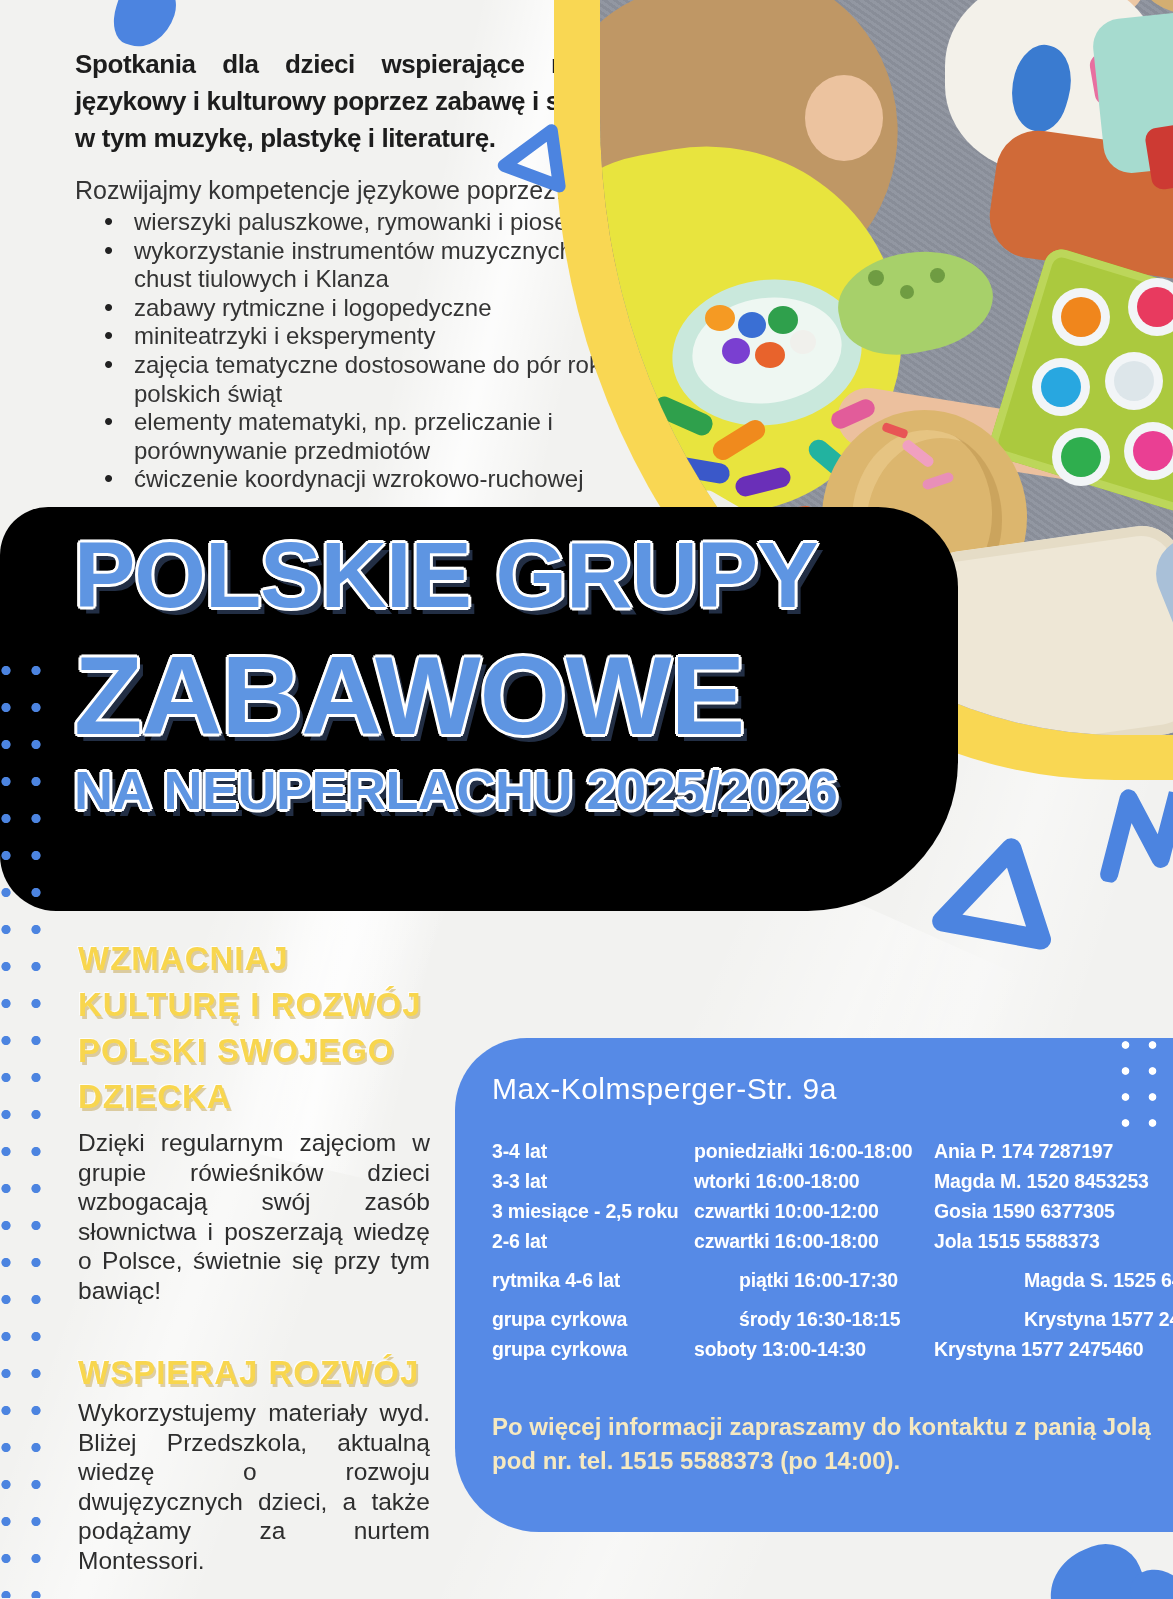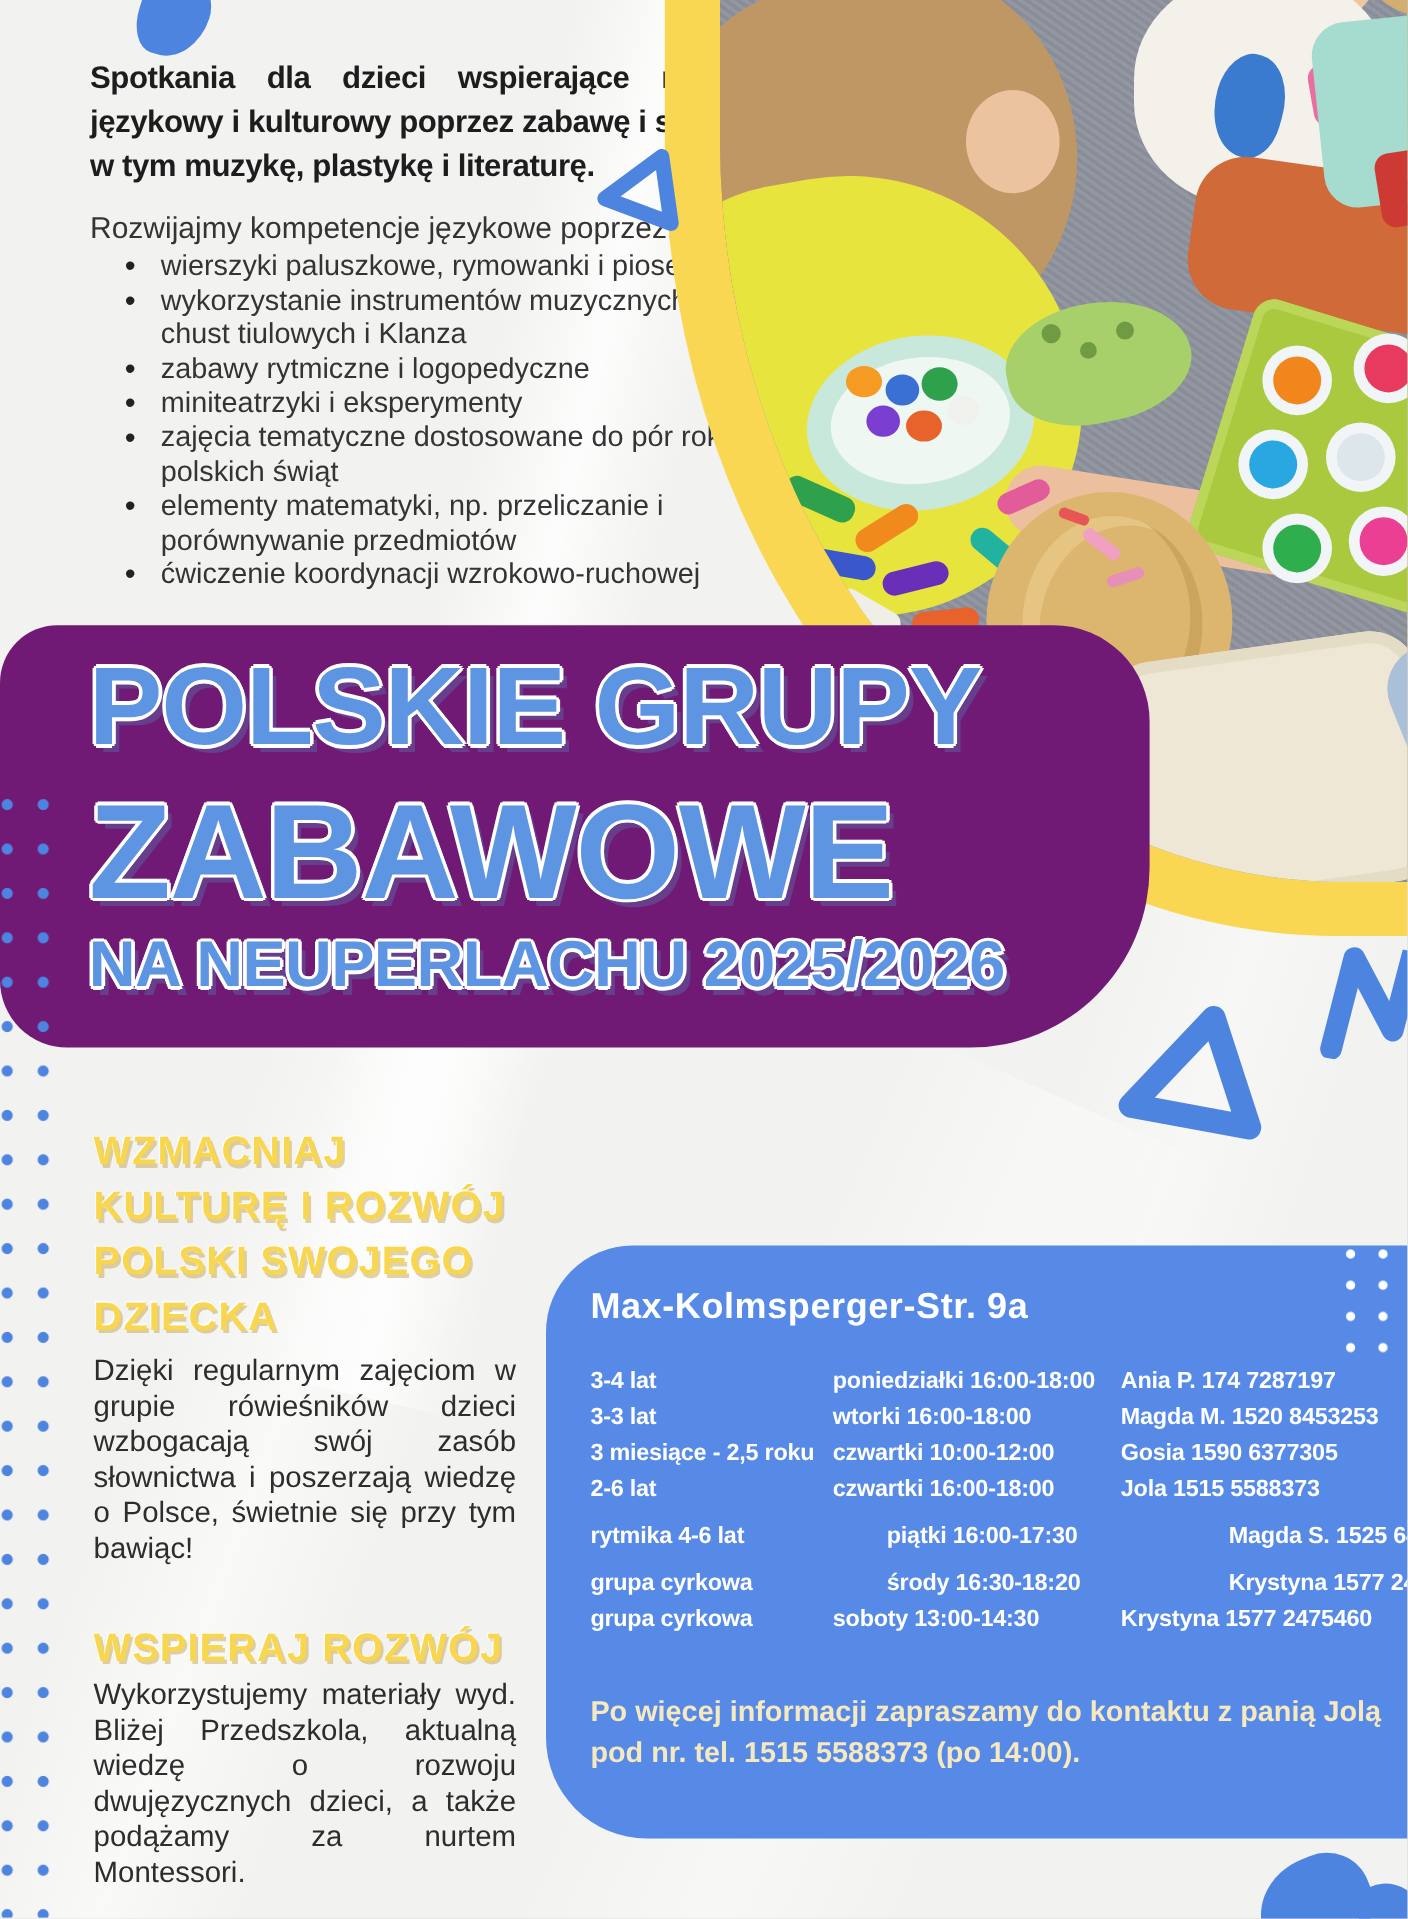--- a/index.html
+++ b/index.html
@@ -34,21 +34,21 @@
 
   
   .photo-ring { left:554px; top:-186px; width:870px; height:966px;
     background:#F9D753; border-radius:120px 0 200px 560px / 120px 0 160px 660px; z-index:1; }
   .photo { left:600px; top:-140px; width:800px; height:875px;
     background:#8e939e; border-radius:0 0 180px 520px / 0 0 140px 620px;
     overflow:hidden; z-index:2; }
   .photo .p { position:absolute; }
 
   
-  .title-box { left:0; top:521px; width:958px; height:352px; background:#701a75;
+  .title-box { left:0; top:507px; width:958px; height:404px; background:#000000;
     border-radius:48px 80px 150px 56px; z-index:3; }
   .t-line { position:absolute; left:74px; font-weight:bold; color:#5E95E2; white-space:nowrap;
     text-shadow:
       -3px 0 0 #fff, 3px 0 0 #fff, 0 -3px 0 #fff, 0 3px 0 #fff,
       -2px -2px 0 #fff, 2px -2px 0 #fff, -2px 2px 0 #fff, 2px 2px 0 #fff,
       6px 7px 0 rgba(90,120,180,.38);
   }
   .t1 { top:16px;  font-size:92px;  letter-spacing:-1px; }
   .t2 { top:124px; font-size:112px; letter-spacing:-1px; }
   .t3 { top:252px; font-size:54px;  letter-spacing:-0.5px; }
@@ -66,21 +66,21 @@
   .hy2 { left:78px; top:1350px; }
   .para { position:absolute; left:78px; width:352px; font-size:24.5px; line-height:29.5px;
     text-align:justify; color:#2d2d2d; }
   .para1 { top:1128px; }
   .para2 { top:1398px; }
 
   
   .info-box { left:455px; top:1038px; width:718px; height:494px; background:#568AE6;
     border-radius:72px 0 0 84px; z-index:4; overflow:visible; }
   .info-inner { position:absolute; left:37px; top:34px; right:10px; }
-  .address { font-size:30px; font-weight:bold; color:#fff; letter-spacing:.5px; }
+  .address { font-size:30px; font-weight:normal; color:#fff; letter-spacing:.5px; }
   .sched { margin-top:30px; }
   .srow { display:grid; grid-template-columns:202px 240px auto; column-gap:0;
     font-size:19.5px; font-weight:bold; color:#fff; line-height:30px;
     letter-spacing:-0.2px; white-space:nowrap; }
   .srow.gap { margin-top:9px;gap:45px; }
   .box-footer { margin-top:46px; width:662px; font-size:24px; font-weight:bold;
     color:#F6E9C0; line-height:1.42; }
   .dots-box { position:absolute; left:657px; top:-6px; width:58px; height:112px;
     background-image:radial-gradient(circle, #ffffff 3.4px, rgba(0,0,0,0) 4.2px);
     background-size:27px 26px; }
@@ -255,21 +255,21 @@
           <span>czwartki 16:00-18:00</span>
           <span>Jola 1515 5588373</span>
         </div>
         <div class="srow gap">
           <span>rytmika 4-6 lat</span>
           <span>piątki 16:00-17:30</span>
           <span>Magda S. 1525 6442480</span>
         </div>
         <div class="srow gap">
           <span>grupa cyrkowa</span>
-          <span>środy 16:30-18:20</span>
+          <span>środy 16:30-18:15</span>
           <span>Krystyna 1577 2475460</span>
         </div>
         <div class="srow">
           <span>grupa cyrkowa</span>
           <span>soboty 13:00-14:30</span>
           <span>Krystyna 1577 2475460</span>
         </div>
       </div>
       <div class="box-footer">Po więcej informacji zapraszamy do kontaktu z panią Jolą pod nr. tel. 1515 5588373 (po 14:00).</div>
     </div>

